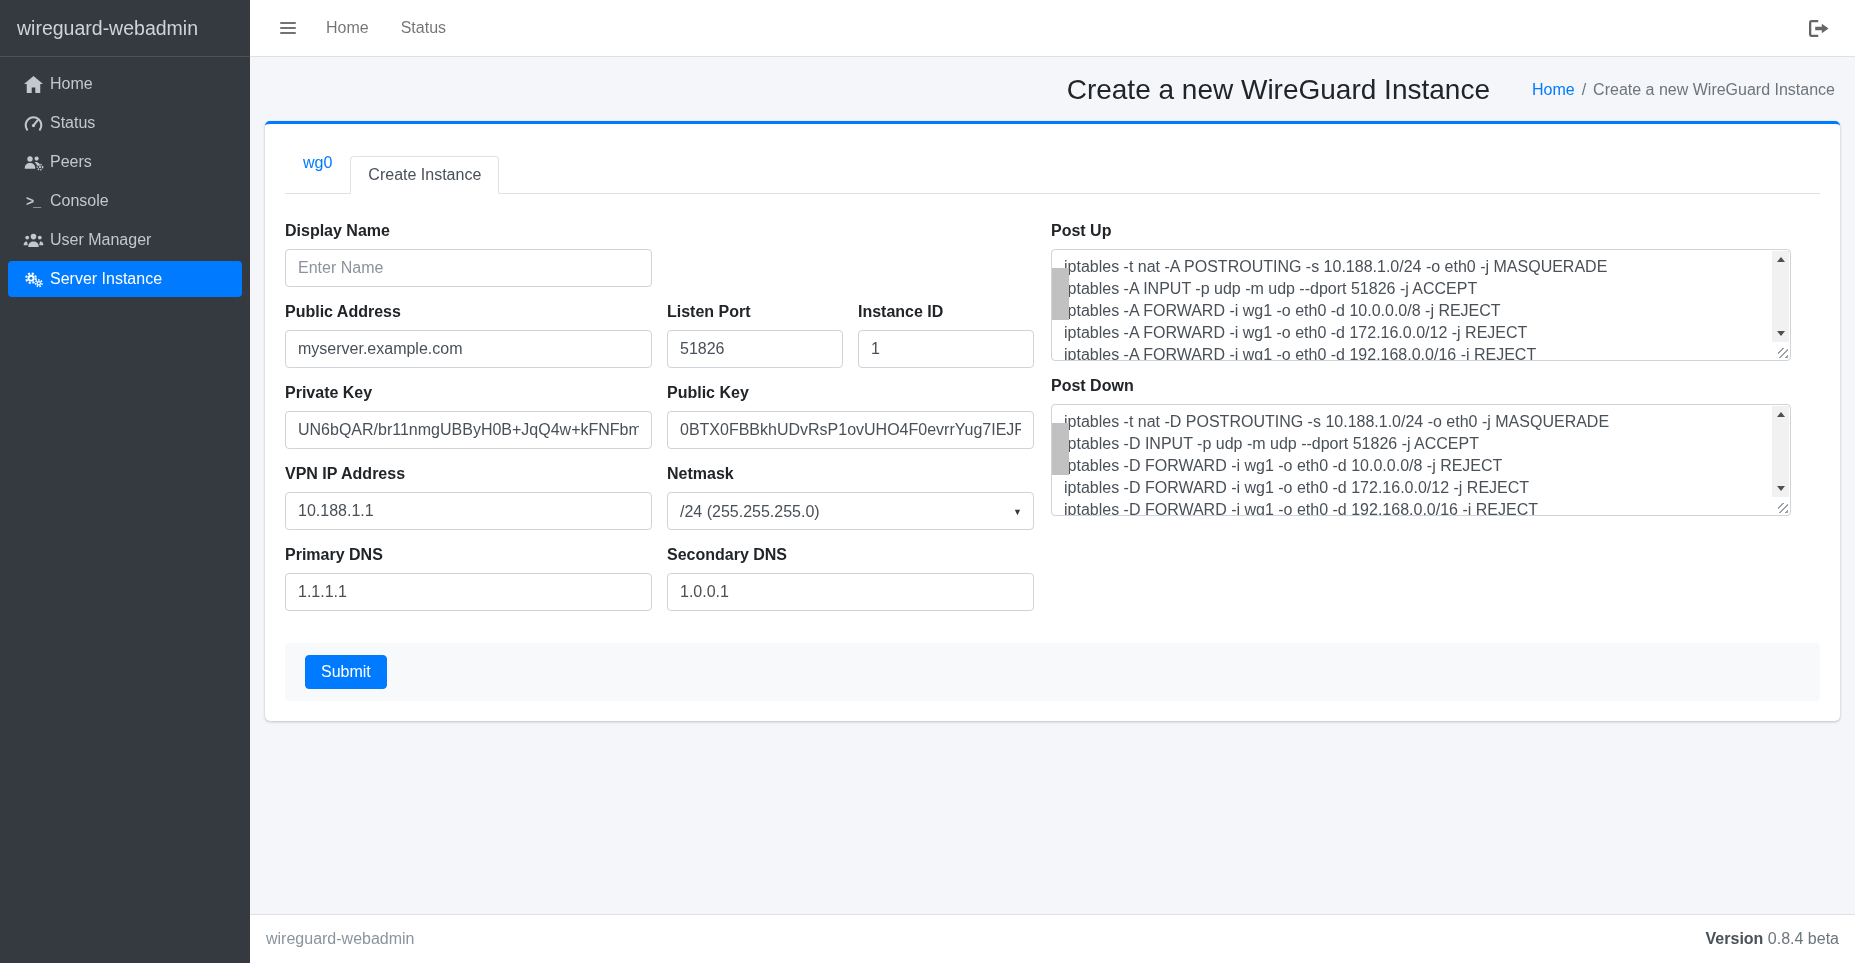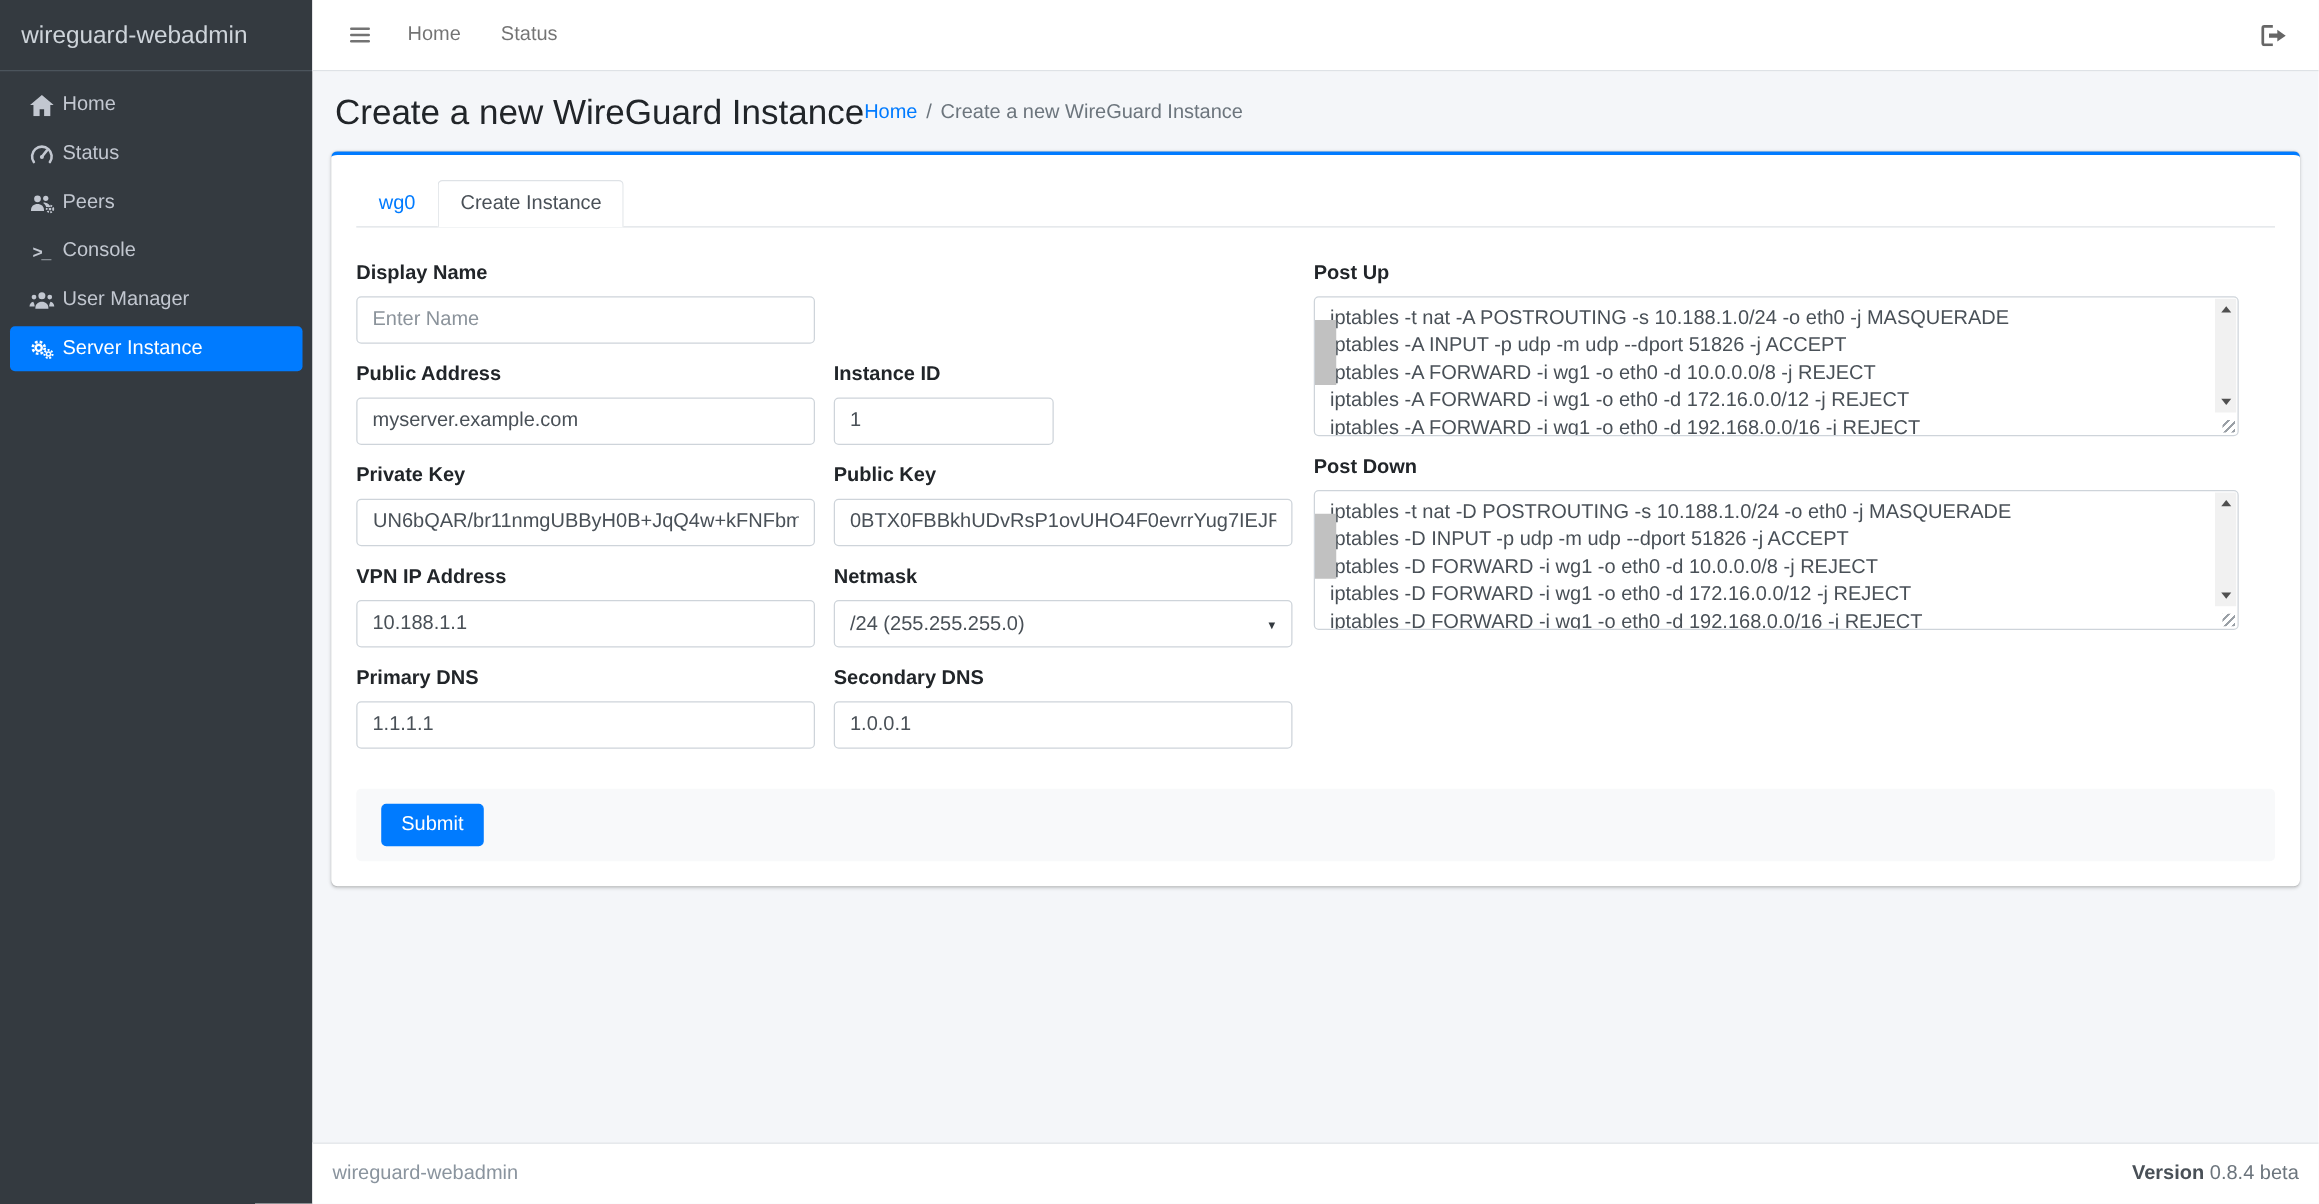--- a/index.html
+++ b/index.html
@@ -24,37 +24,37 @@
   
   .topnav { height:57px; flex:0 0 57px; background:#fff; border-bottom:1px solid #dee2e6;
     display:flex; align-items:center; padding:0 16px; }
   .burger { display:flex; flex-direction:column; gap:3px; padding:6px 8px; margin:0 6px 0 6px; cursor:pointer; }
   .burger span { display:block; width:16px; height:2px; background:rgba(0,0,0,.55); border-radius:1px; }
   .topnav a.navlink { color:rgba(0,0,0,.55); text-decoration:none; padding:8px 16px; cursor:pointer; }
   .logout { margin-left:auto; color:rgba(0,0,0,.6); padding:6px 10px; cursor:pointer; display:flex; }
 
   
   .content { flex:1; padding:0 15px; overflow:hidden; }
-  .content-header { display:flex; justify-content:flex-start; align-items:center; padding:17px 5px 15px 3px; }
+  .content-header { display:flex; justify-content:flex-end; align-items:center; padding:17px 5px 15px 3px;gap:42px; }
   .page-title { font-size:28px; font-weight:400; color:#212529; }
   .breadcrumb { font-size:16px; color:#6c757d; }
   .breadcrumb a { color:#007bff; text-decoration:none; cursor:pointer; }
   .breadcrumb .sep { margin:0 7px; color:#6c757d; }
 
   
   .card { background:#fff; border-top:3px solid #007bff; border-radius:5px;
     box-shadow:0 0 1px rgba(0,0,0,.125), 0 1px 3px rgba(0,0,0,.2); }
   .card-body { padding:20px; }
 
   
   .tabs { display:flex; border-bottom:1px solid #dee2e6; }
   .tab { padding:9px 17px; margin-bottom:-1px; border:1px solid transparent;
     border-radius:4px 4px 0 0; cursor:pointer; }
   .tab.link { color:#007bff; }
-  .tab.active { background:#fff; border-color:#dee2e6 #dee2e6 #fff; color:#495057; }
+  .tab.active { background:#fff; border-color:#dee2e6 #dee2e6 #fff; color:#495057;margin-top:12px; }
 
   
   .form-flex { display:flex; padding-top:28px; }
   .left-col { width:750px; flex:0 0 750px; margin-right:16px; }
   .right-col { width:740px; flex:0 0 740px; }
   .frow { display:flex; gap:15px; margin-bottom:16px; }
   .fg { display:block; }
   .w2 { width:367px; } .w4 { width:176px; }
   label.flabel { display:block; font-weight:700; font-size:16px; color:#212529; margin-bottom:9px; }
   .fc { display:block; width:100%; height:38px; padding:6px 12px; font-size:16px;
@@ -224,20 +224,24 @@
                   <input class="fc" type="text" placeholder="Enter Name" style="">
                 </div>
               </div>
 
               <div class="frow">
                 <div class="fg w2">
                   <label class="flabel">Public Address</label>
                   <input class="fc" type="text" value="myserver.example.com" style="">
                 </div>
                 <div class="fg w4">
+                  <label class="flabel">Listen Port</label>
+                  <input class="fc" type="text" value="51826" style="">
+                </div>
+                <div class="fg w4">
                   <label class="flabel">Instance ID</label>
                   <input class="fc" type="text" value="1" style="">
                 </div>
               </div>
 
               <div class="frow">
                 <div class="fg w2">
                   <label class="flabel">Private Key</label>
                   <input class="fc" type="text" value="UN6bQAR/br11nmgUBByH0B+JqQ4w+kFNFbmC8R" style="">
                 </div>

